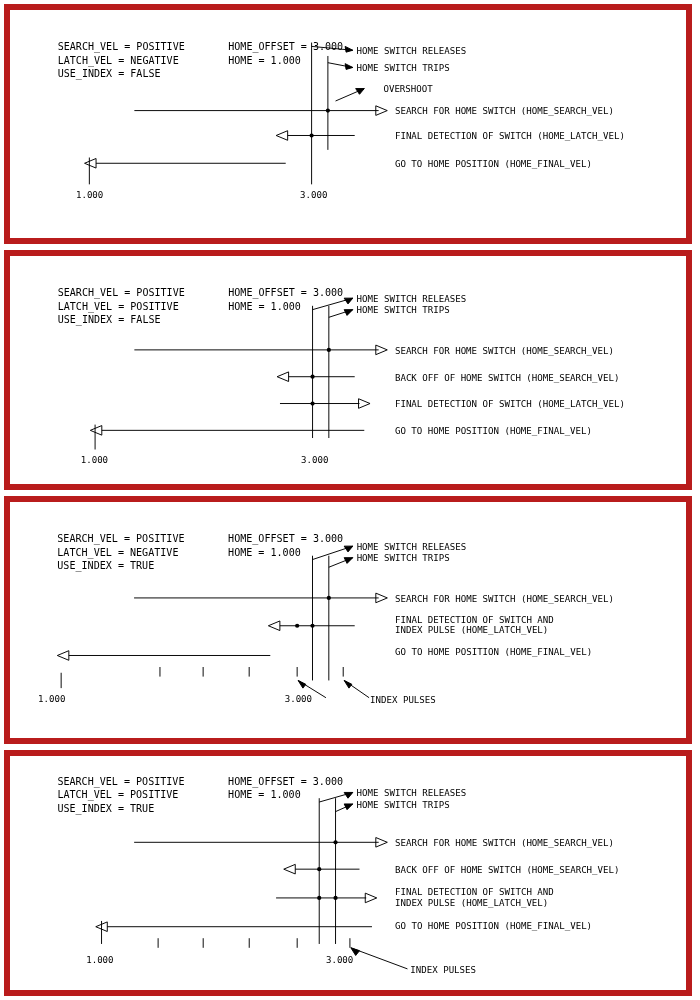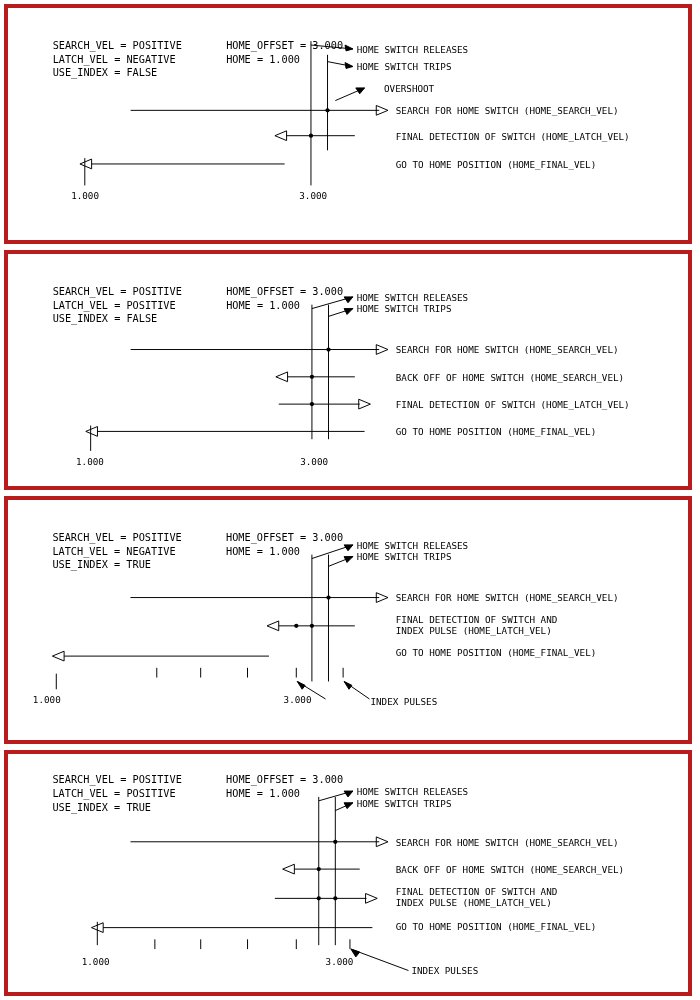--- a/index.html
+++ b/index.html
@@ -1,18 +1,18 @@
 <!DOCTYPE html>
 <html><head>
 <meta charset="utf-8">
 <style>
   html,body{margin:0;padding:0;background:#ffffff;}
   body{width:700px;height:1000px;font-family:"DejaVu Sans Mono", monospace;color:#000;}
   .page{position:relative;width:700px;height:1000px;}
-  .panel{position:absolute;left:4px;width:688px;border:4px solid #b91c1c;box-sizing:border-box;}
+  .panel{position:absolute;left:4px;width:688px;border:6px solid #b91c1c;box-sizing:border-box;}
   #panel0{top:4px;height:240px;}
   #panel1{top:250px;height:240px;}
   #panel2{top:496px;height:248px;}
   #panel3{top:750px;height:246px;}
   .svgwrap{position:absolute;left:0;top:0;width:100%;height:100%;}
   svg{display:block;}
   text{font-family:"DejaVu Sans Mono", monospace;fill:#000;}
   .t10{font-size:10.5px;}
   .t9{font-size:9.5px;}
   line,polyline,polygon,path{stroke:#000;}

